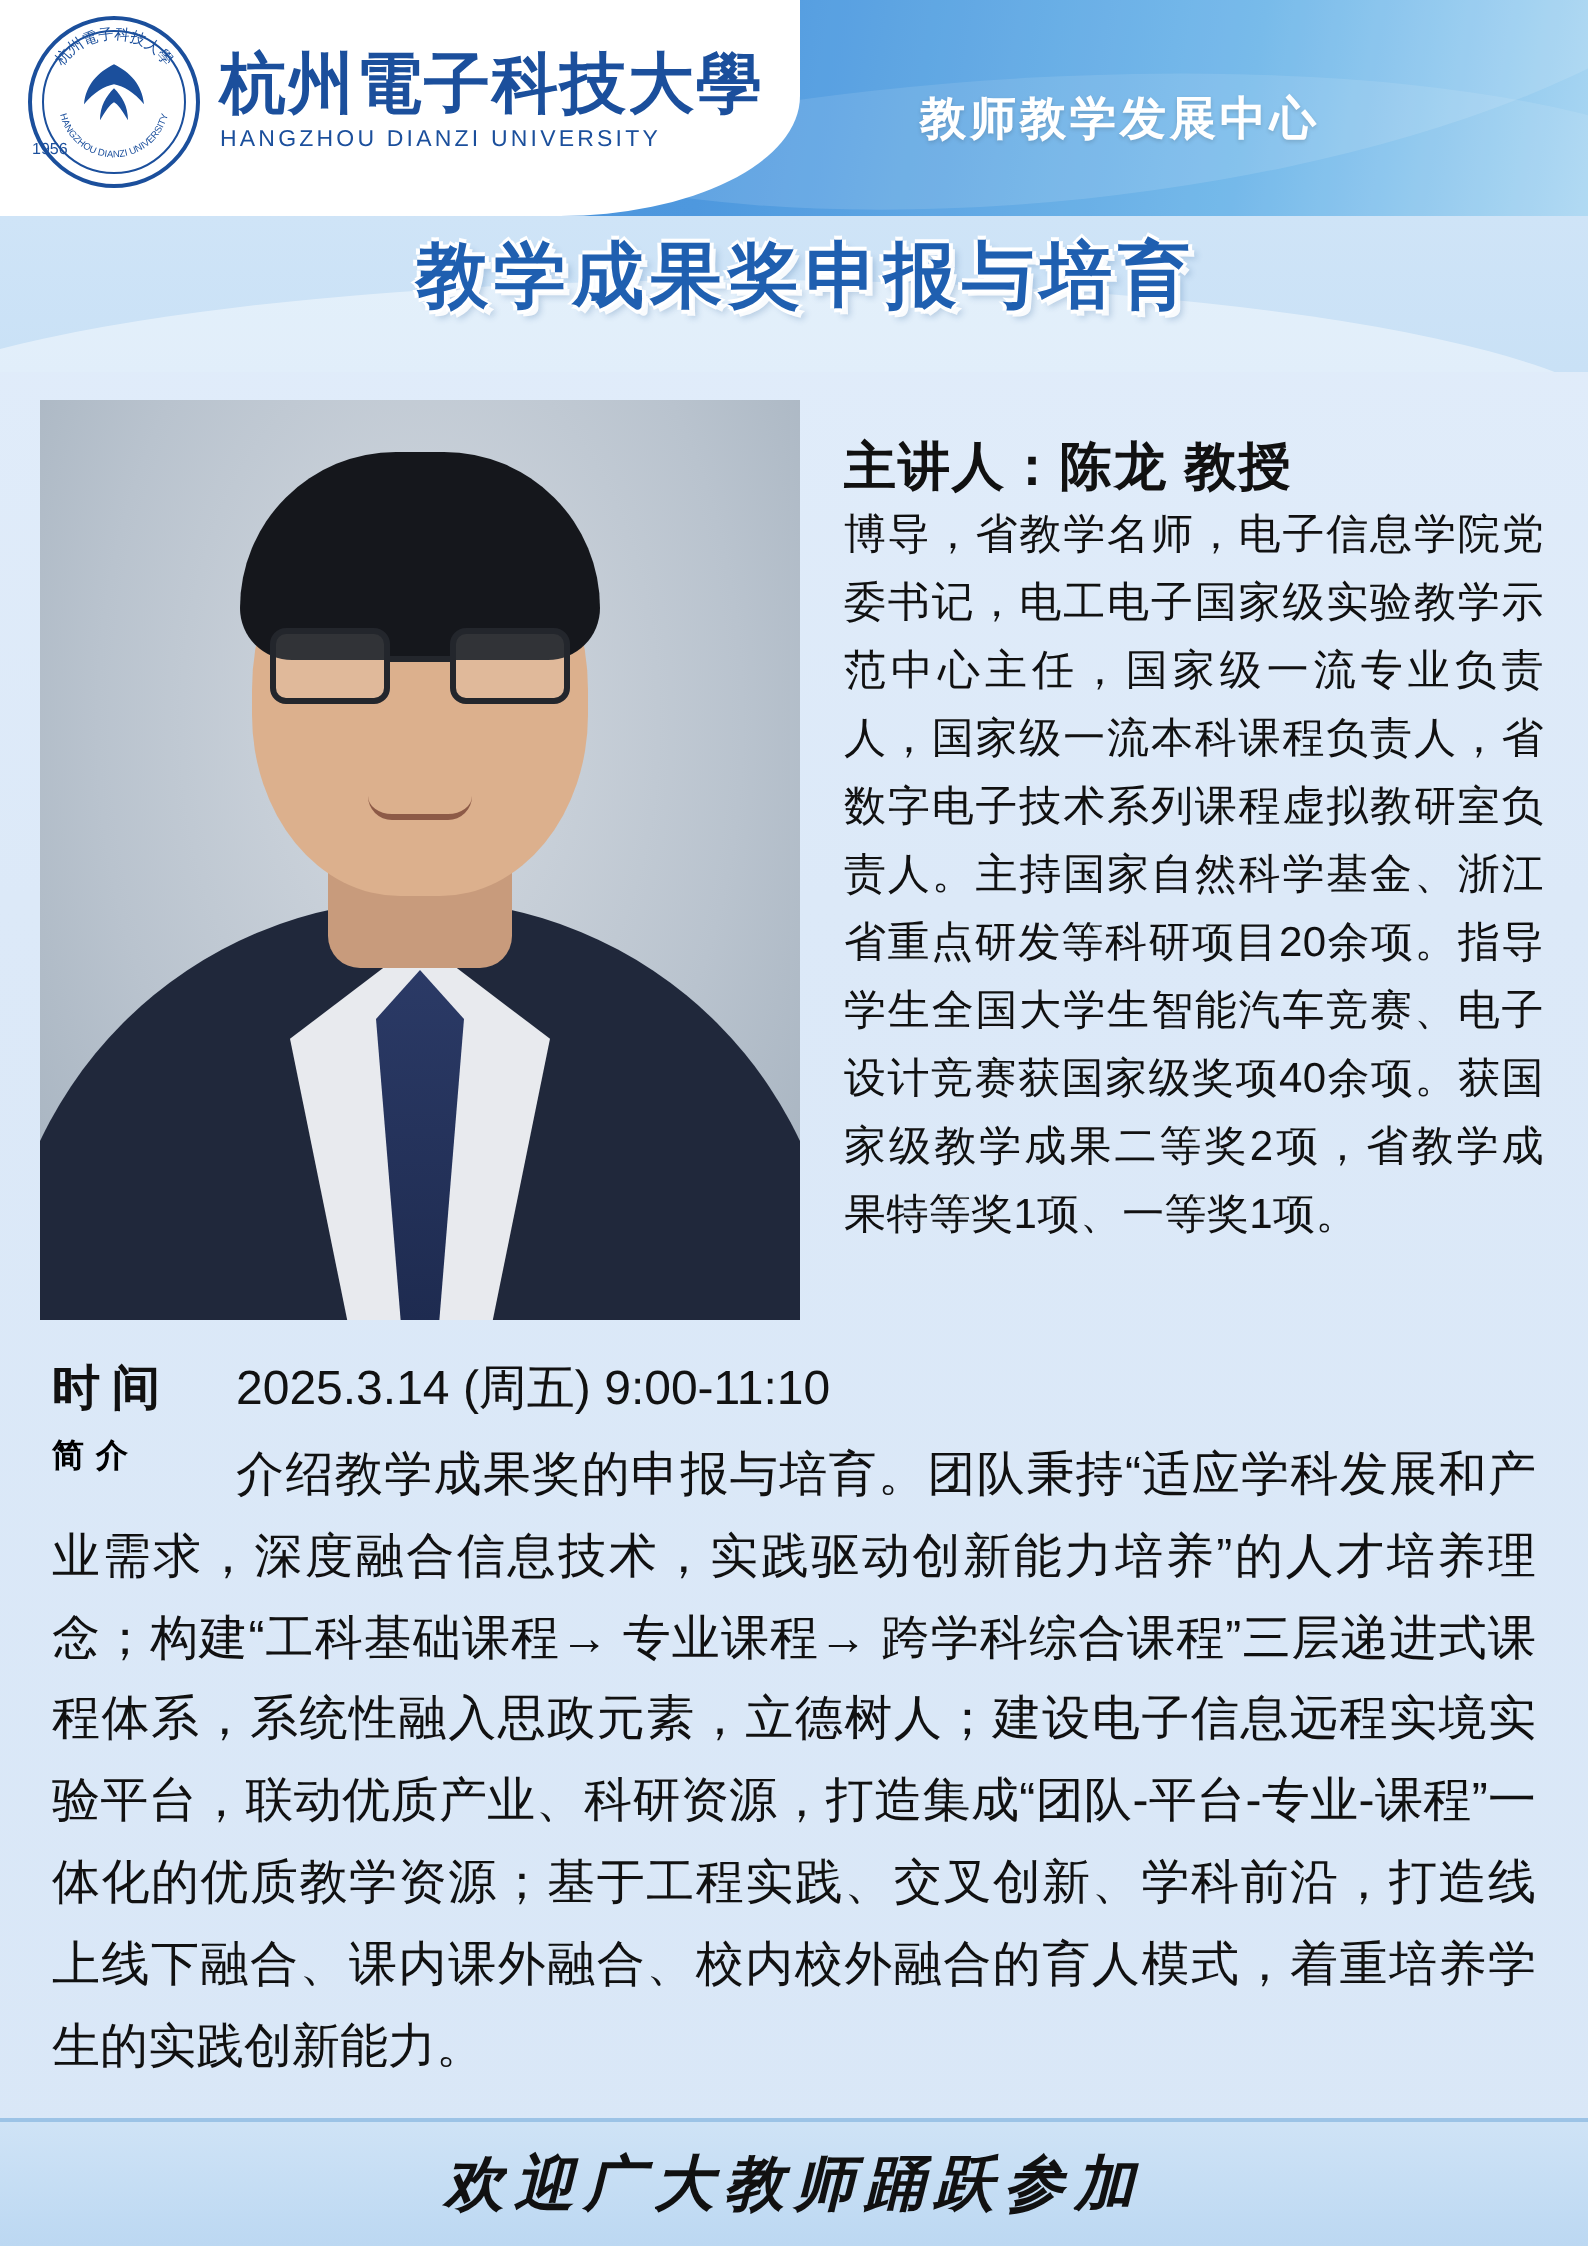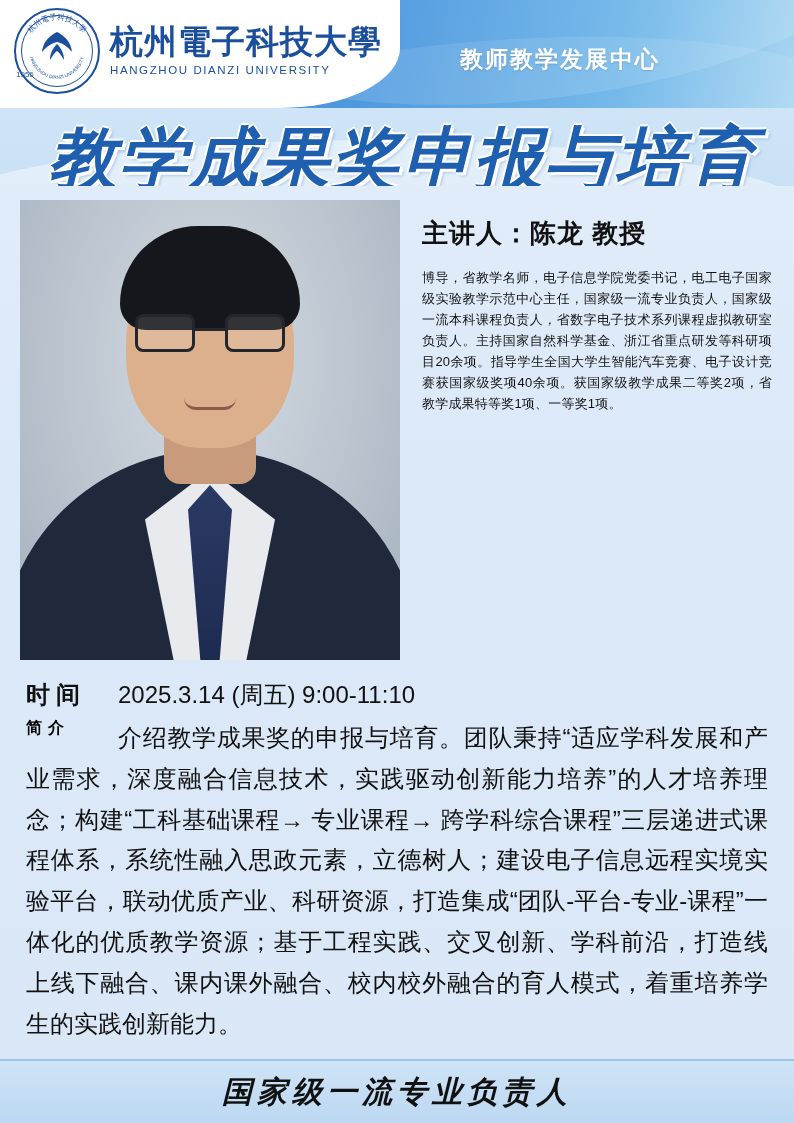--- a/index.html
+++ b/index.html
@@ -137,23 +137,22 @@
     width: 900px; height: 160px;
     border-radius: 50%;
     background: rgba(255,255,255,0.45);
     top: 32px; left: -80px;
   }
   .poster-title {
     position: absolute;
     left: 12px; right: 0; top: 6px;
     text-align: center;
     font-family: "DejaVu Serif", "Liberation Serif", serif;
-    font-size: 68px;
-    font-weight: bold;
-    font-style: italic;
+    font-size: 36px;
+    font-weight: bold;
     color: #1f5fb0;
     letter-spacing: 3px;
     text-shadow:
        2px 0 0 #fff, -2px 0 0 #fff, 0 2px 0 #fff, 0 -2px 0 #fff,
        3px 3px 0 rgba(255,255,255,0.9), 4px 4px 3px rgba(40,90,150,0.25);
     z-index: 3;
   }
 
   
   .speaker {
@@ -251,25 +250,24 @@
     width: 52px; height: 12px;
     border-bottom: 3px solid #8d5a47;
     border-radius: 0 0 40px 40px;
   }
 
   .speaker-info { flex: 1; padding-top: 16px; }
   .speaker-name {
     font-size: 26px;
     font-weight: bold;
     color: #111;
-    margin-bottom: 16px;
     letter-spacing: 1px;
   }
   .speaker-bio {
-    font-size: 13px;
+    font-size: 21px;
     line-height: 1.62;
     color: #111;
     text-align: justify;
     letter-spacing: 0.2px;
   }
 
   
   .details {
     padding: 14px 26px 0 26px;
   }
@@ -395,16 +393,16 @@
 
 
     <div class="intro-row">
       <div class="detail-label">简介</div>
       <div class="intro-text">介绍教学成果奖的申报与培育。团队秉持“适应学科发展和产业需求，深度融合信息技术，实践驱动创新能力培养”的人才培养理念；构建“工科基础课程→ 专业课程→ 跨学科综合课程”三层递进式课程体系，系统性融入思政元素，立德树人；建设电子信息远程实境实验平台，联动优质产业、科研资源，打造集成“团队-平台-专业-课程”一体化的优质教学资源；基于工程实践、交叉创新、学科前沿，打造线上线下融合、课内课外融合、校内校外融合的育人模式，着重培养学生的实践创新能力。</div>
     </div>
 
   </div>
 
   <div class="footer">
-    <div class="footer-text">国家级一流专业负责人</div>
+    <div class="footer-text">欢迎广大教师踊跃参加</div>
   </div>
 
 </div>
 
 </body></html>

